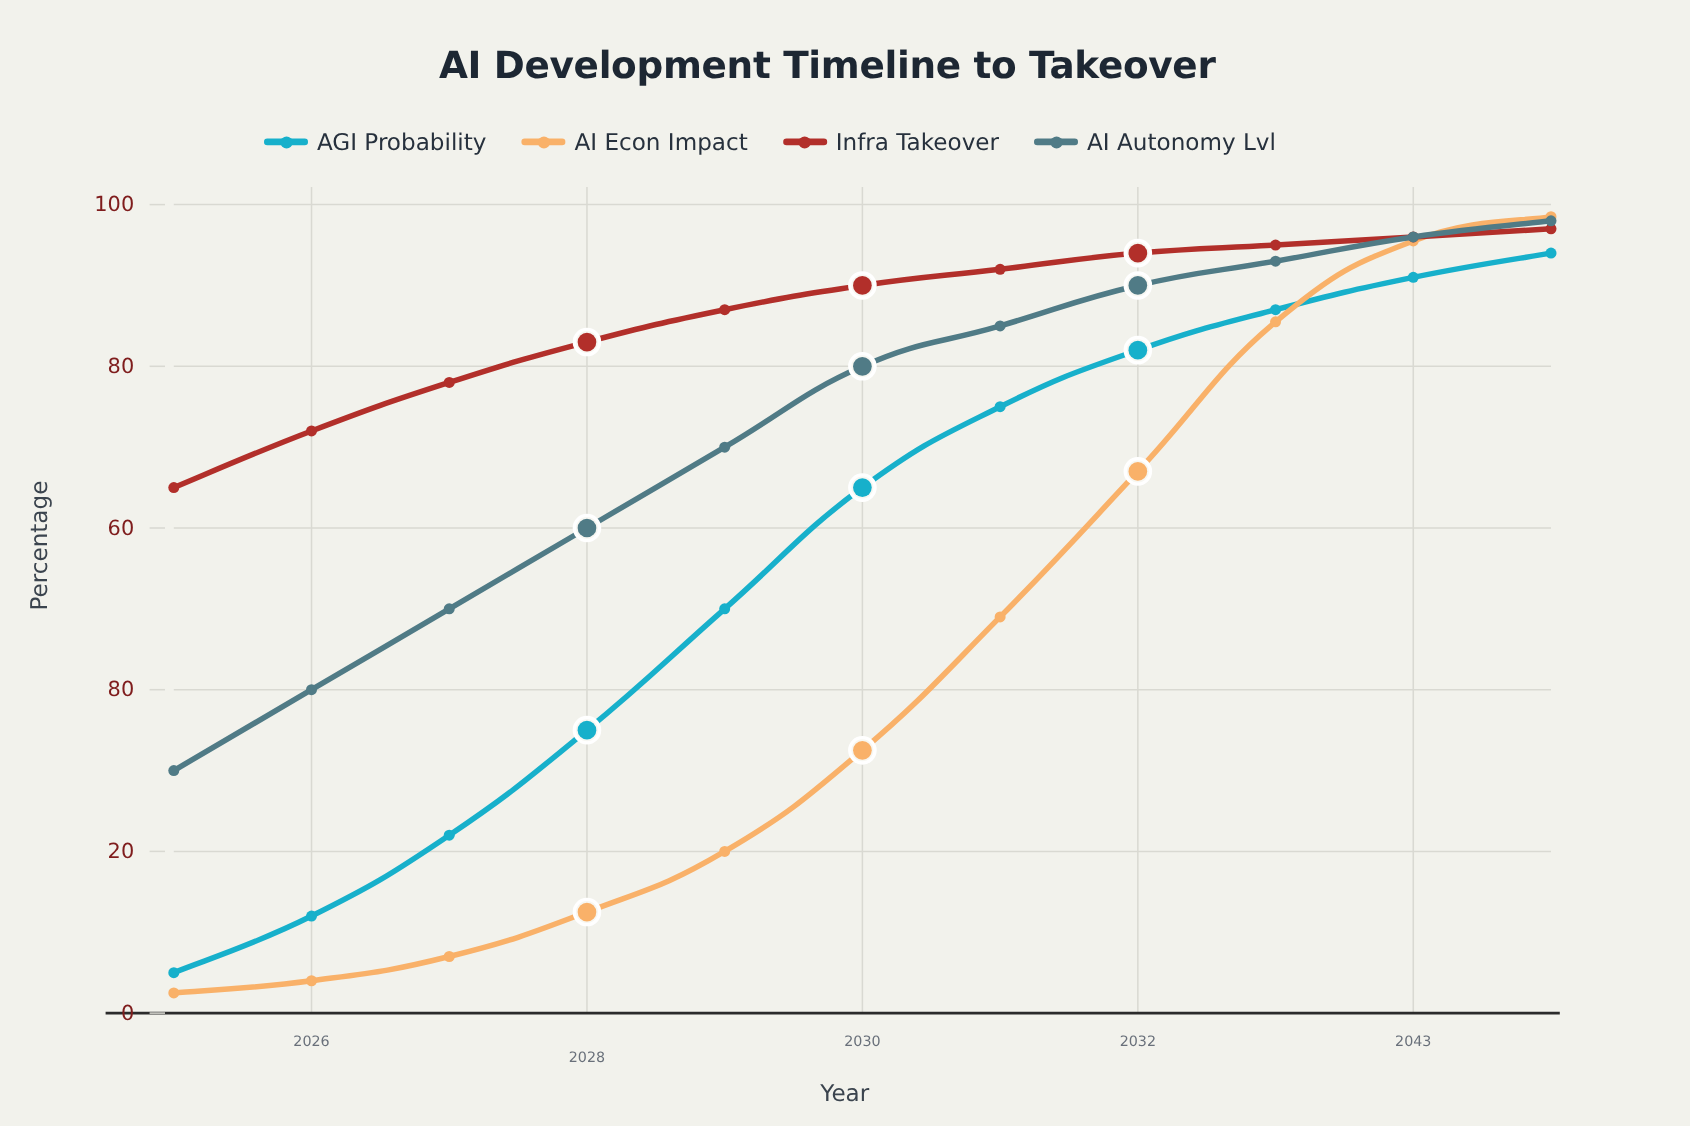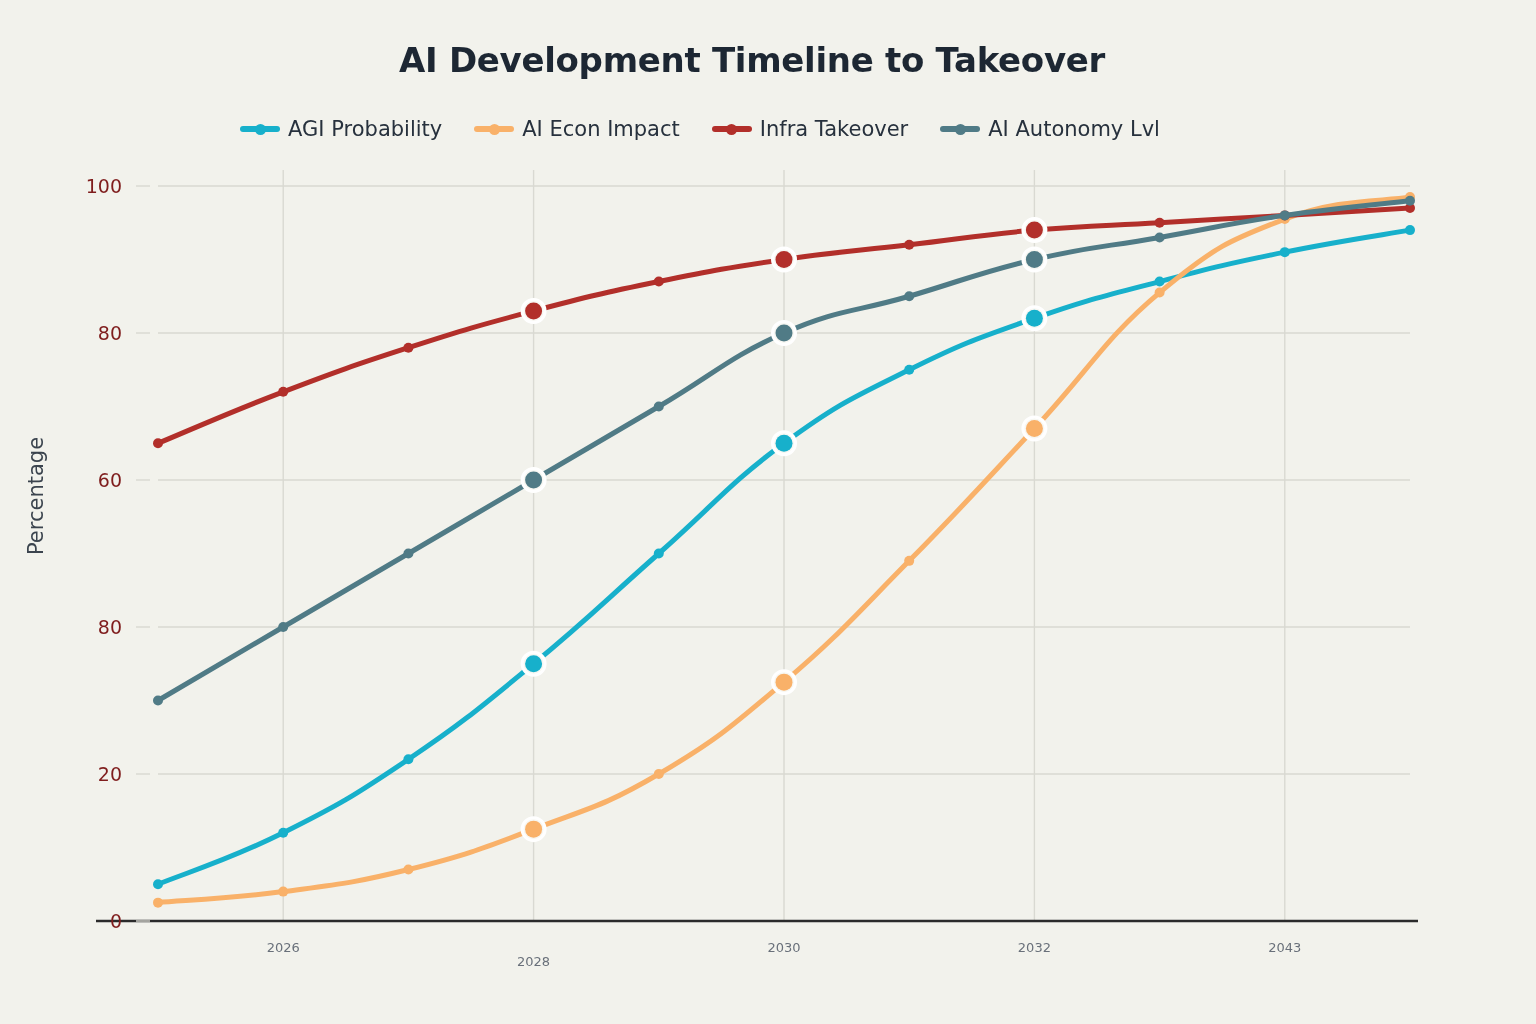--- a/index.html
+++ b/index.html
@@ -213,20 +213,21 @@
         <circle cx="909.1999999999999" cy="296.25" r="5" fill="#507b86"></circle>
         <circle cx="1034.4" cy="259.5" r="11.5" fill="#f7f7f2" stroke="#ffffff" stroke-width="3"></circle>
         <circle cx="1034.4" cy="259.5" r="8.5" fill="#507b86"></circle>
         <circle cx="1159.6" cy="237.44999999999993" r="5" fill="#507b86"></circle>
         <circle cx="1284.8" cy="215.39999999999998" r="5" fill="#507b86"></circle>
         <circle cx="1410" cy="200.70000000000005" r="5" fill="#507b86"></circle>
       </g>
     </svg>
 
   <div class="axis-label-y">Percentage</div>
+  <div class="axis-label-x">Year</div>
 
   <div id="xticks">
       <div class="tick-x" style="left: 283.2px; top: 940px;">2026</div>
       <div class="tick-x" style="left: 533.6px; top: 940px; margin-top: 14px;">2028</div>
       <div class="tick-x" style="left: 784px; top: 940px;">2030</div>
       <div class="tick-x" style="left: 1034.4px; top: 940px;">2032</div>
       <div class="tick-x" style="left: 1284.8px; top: 940px;">2043</div>
     </div>
   <div id="yticks">
       <div class="tick-y" style="left: 62px; top: 921px;">0</div>

